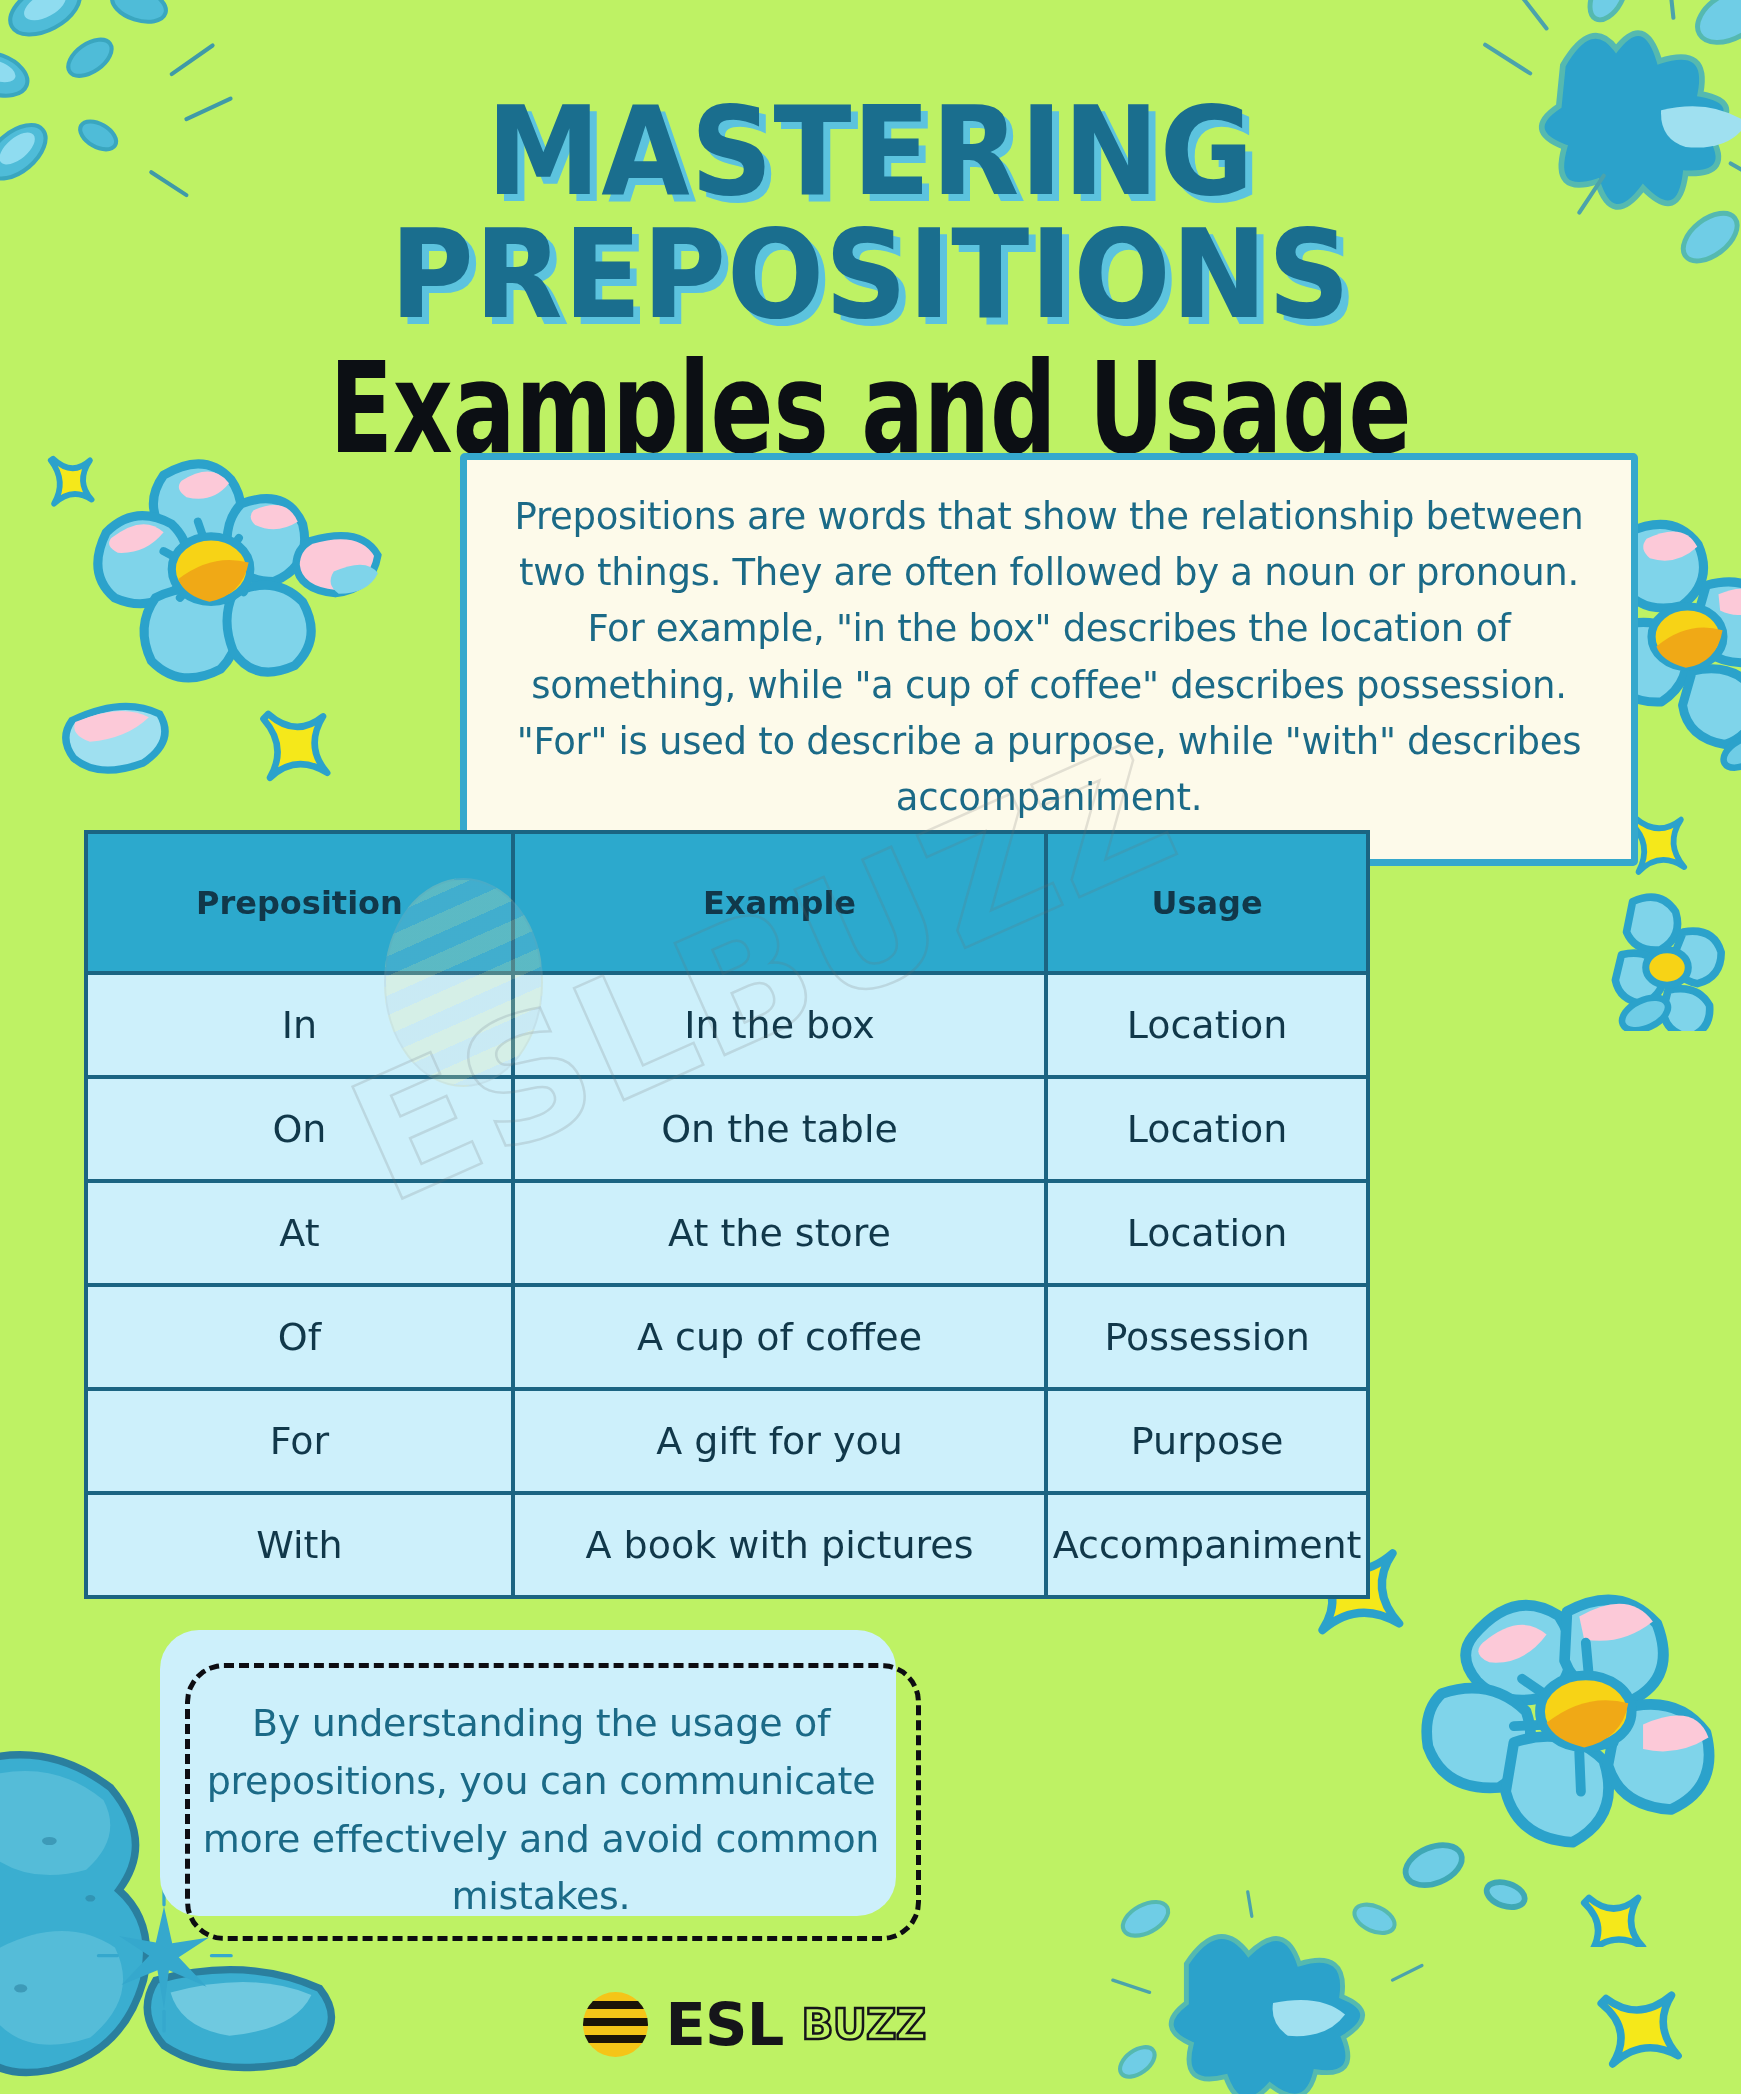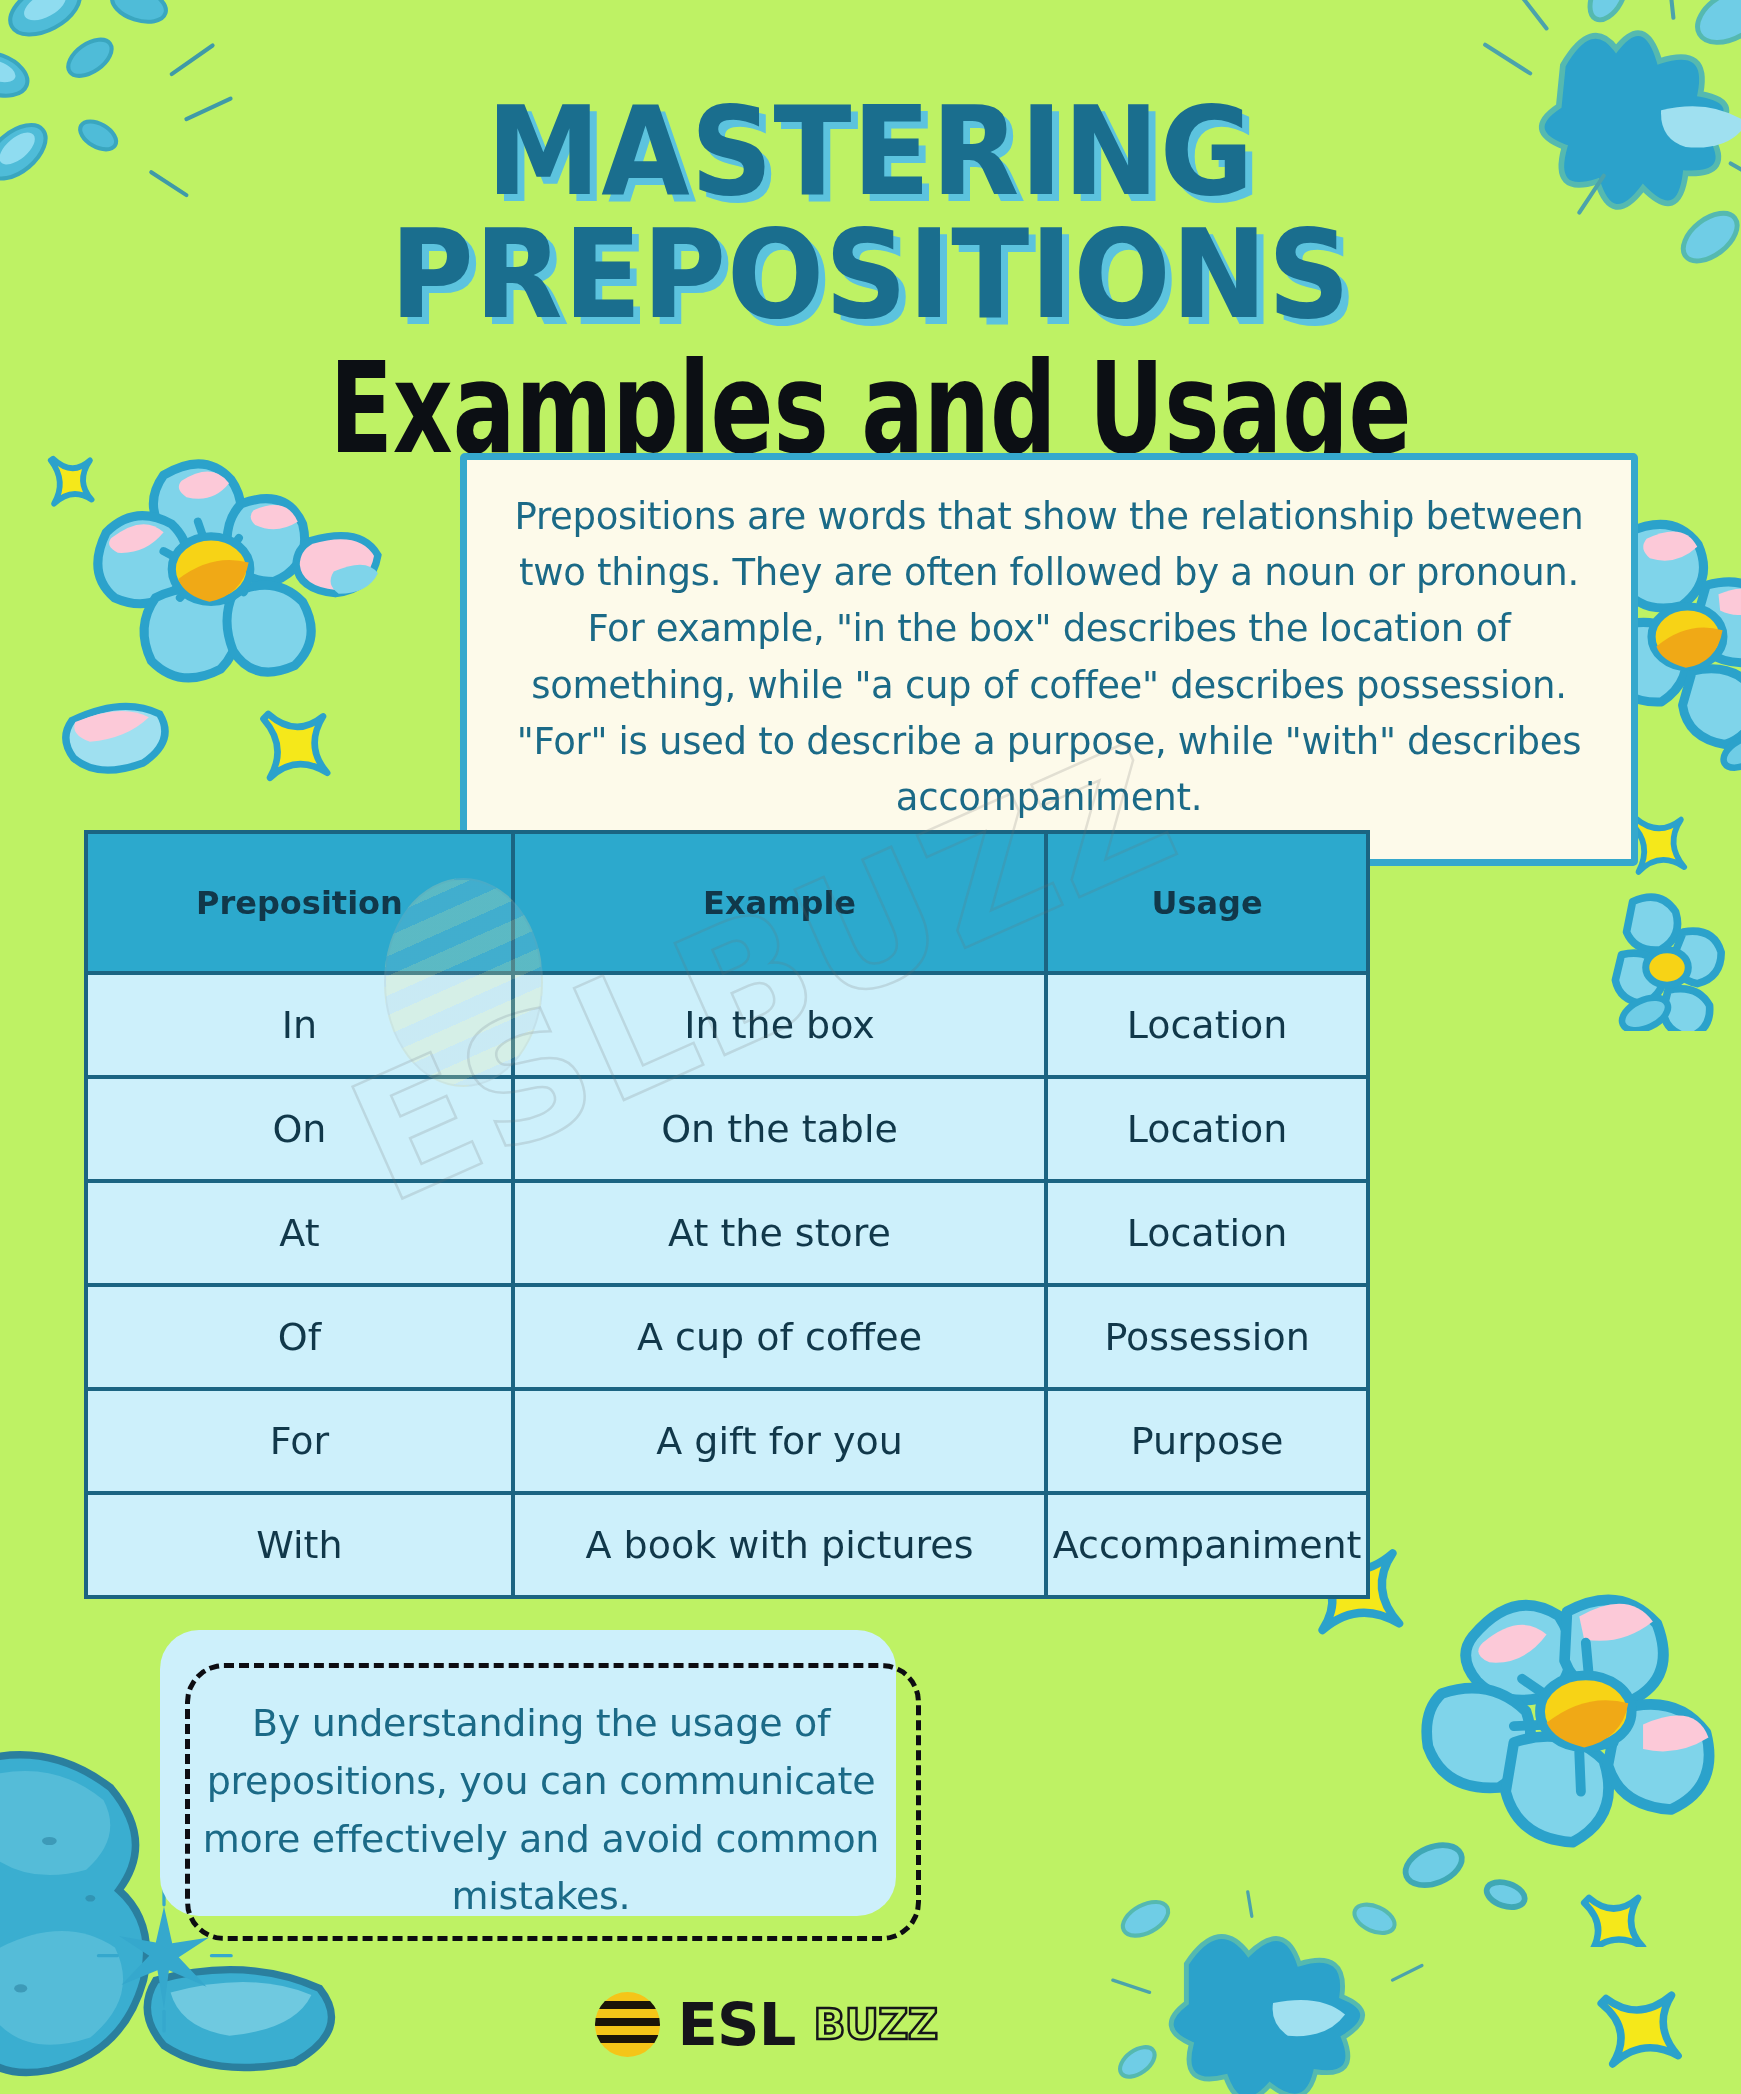--- a/index.html
+++ b/index.html
@@ -189,21 +189,21 @@
     font-size: 38px;
     line-height: 1.52;
     color: #1b6a87;
     font-weight: 500;
     letter-spacing: -0.3px;
   }
 
   
   .footer-logo {
     position: absolute;
-    left: 12px;
+    left: 0;
     top: 1990px;
     width: 1508px;
     display: flex;
     align-items: center;
     justify-content: center;
     gap: 18px;
     z-index: 8;
   }
   .bee {
     width: 65px;

